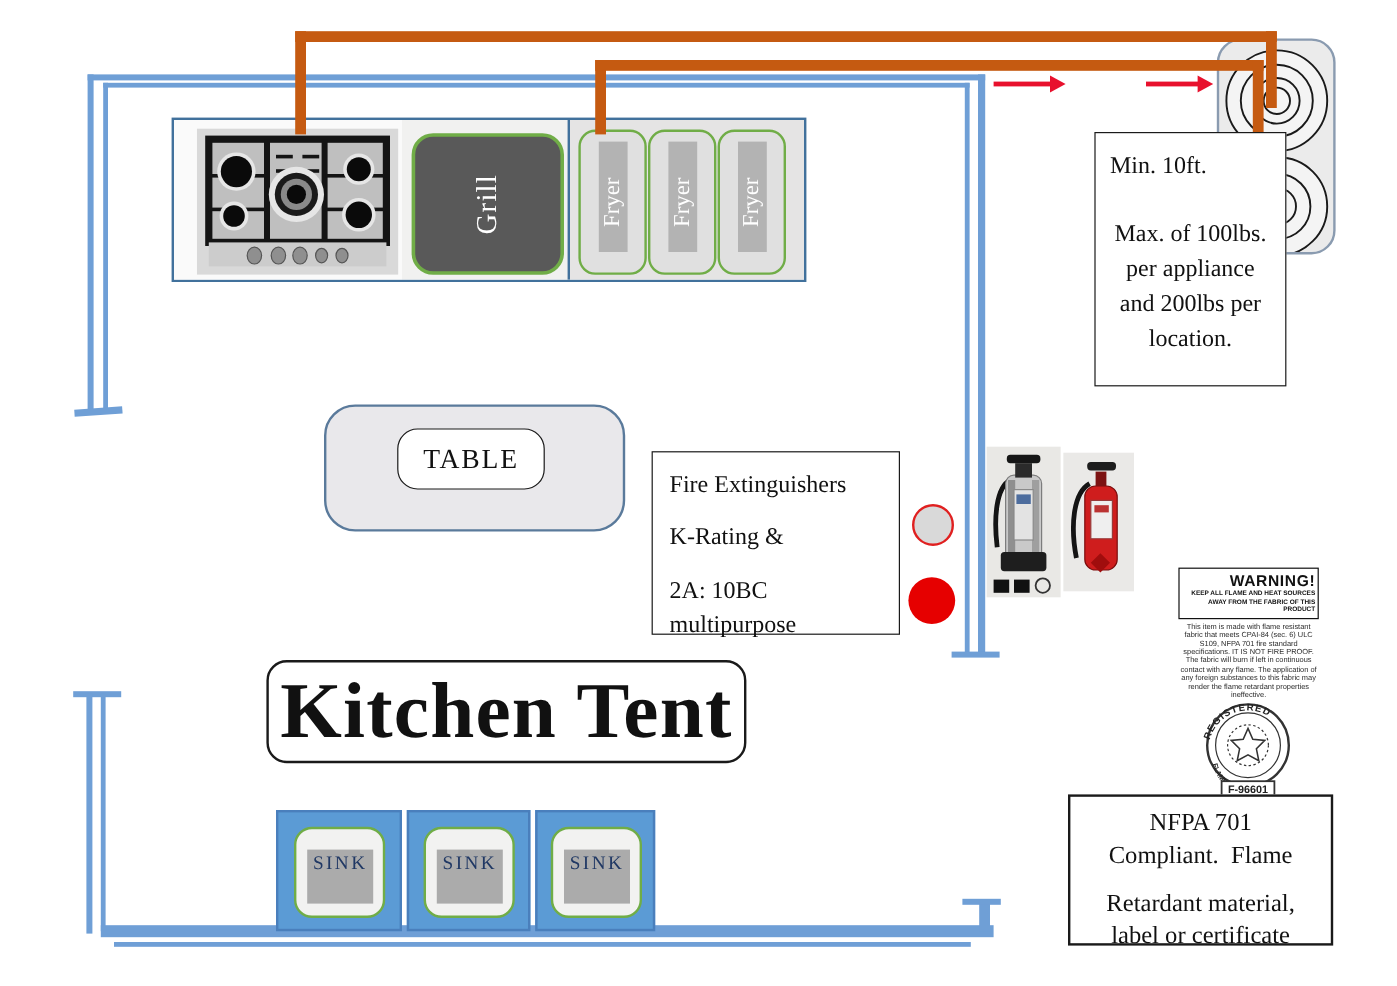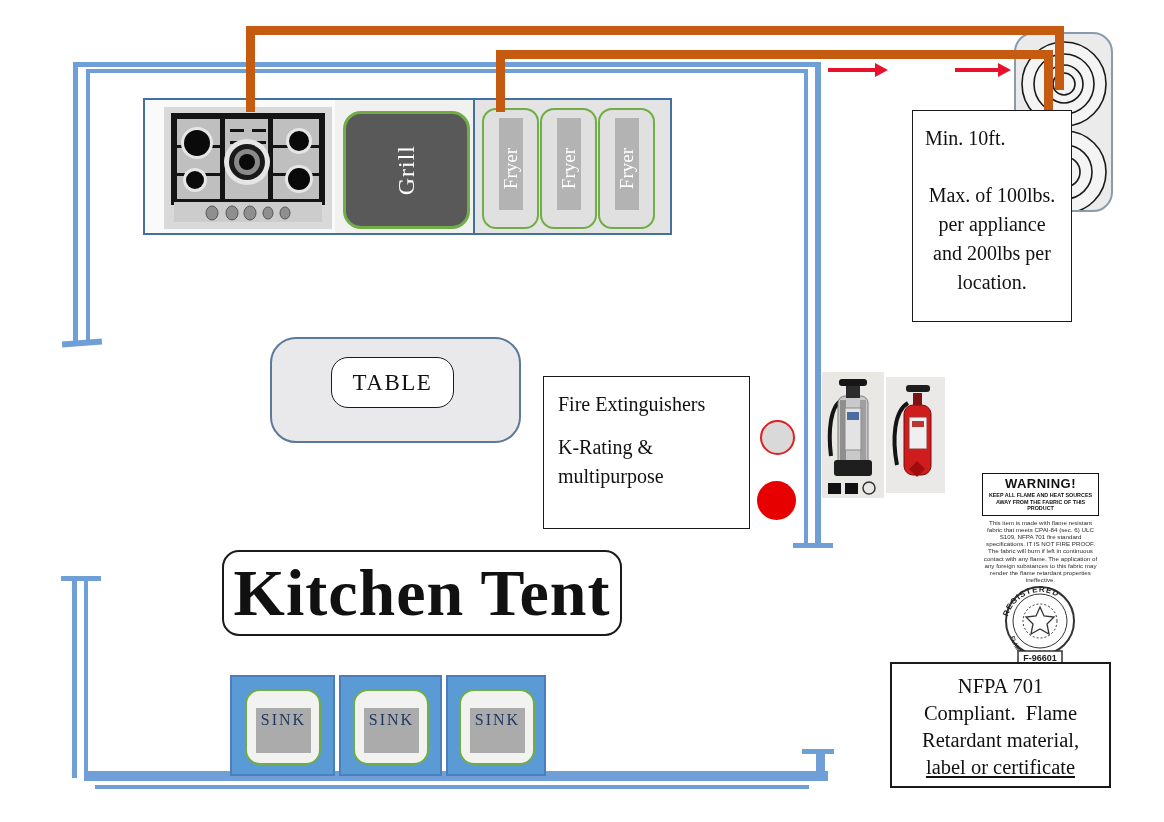--- a/index.html
+++ b/index.html
@@ -121,20 +121,21 @@
 
   <div class="abs" style="left:270px;top:337px;width:251px;height:106px;background:#e9e8eb;border:2.5px solid #5a7a9b;border-radius:26px;box-sizing:border-box;">
     <div class="flexc" style="position:absolute;left:59px;top:18px;width:123px;height:51px;background:#ffffff;border:1.5px solid #1a1a1a;box-sizing:border-box;">
       <span style="font-size:23px;letter-spacing:1.5px;">TABLE</span>
     </div>
   </div>
 
   <div class="notebox" style="left:543px;top:376px;width:207px;height:153px;padding:13px 14px;border-width:1.6px;">
     <div class="serif20">Fire Extinguishers</div>
     <div class="serif20" style="margin-top:14px;">K-Rating &amp;</div>
+    <div class="serif20" style="margin-top:16px;">2A: 10BC</div>
     <div class="serif20">multipurpose</div>
   </div>
 
   <div class="abs" style="left:760px;top:420px;width:35px;height:35px;border-radius:50%;background:#d9d9d9;border:2px solid #e02020;box-sizing:border-box;"></div>
   <div class="abs" style="left:757px;top:481px;width:39px;height:39px;border-radius:50%;background:#e60000;"></div>
 
   <svg class="abs" style="left:822px;top:372px;" width="62" height="126" viewBox="0 0 62 126">
     <rect x="0" y="0" width="62" height="126" fill="#e9e8e5"></rect>
     <path d="M20 28 C8 34 6 60 9 84" stroke="#141414" stroke-width="4" fill="none"></path>
     <rect x="16" y="24" width="30" height="78" rx="7" fill="#c9c9c9" stroke="#7d7d7d"></rect>
@@ -154,21 +155,21 @@
     <path d="M22 26 C8 34 6 62 11 88" stroke="#141414" stroke-width="4" fill="none"></path>
     <rect x="18" y="28" width="27" height="70" rx="9" fill="#cf1d1d" stroke="#7c0d0d"></rect>
     <rect x="23" y="40" width="18" height="32" fill="#efefef" stroke="#9a3a3a"></rect>
     <rect x="26" y="44" width="12" height="6" fill="#b33"></rect>
     <rect x="27" y="16" width="9" height="12" fill="#7c1212"></rect>
     <rect x="20" y="8" width="24" height="7" rx="3" fill="#1d1d1d"></rect>
     <path d="M31 84 l8 8 -8 8 -8 -8 z" fill="#a00d0d"></path>
   </svg>
 
   <div class="abs" style="left:975px;top:467px;width:129px;height:175px;background:#fff;font-family:'Liberation Sans',sans-serif;">
-    <div style="margin:6px 5px 0 7px;border:1.6px solid #111;padding:2px 2px 3px;text-align:center;">
+    <div style="margin:6px 5px 0 7px;border:1.6px solid #111;padding:2px 2px 3px;text-align:right;">
       <div style="font-size:13px;font-weight:bold;letter-spacing:.5px;">WARNING!</div>
       <div style="font-size:5.4px;font-weight:bold;line-height:6.5px;margin-top:1px;">KEEP ALL FLAME AND HEAT SOURCES AWAY FROM THE FABRIC OF THIS PRODUCT</div>
     </div>
     <div style="margin:3px 4px 0 6px;font-size:6.2px;line-height:7.2px;text-align:center;color:#2c2c2c;">This item is made with flame resistant fabric that meets CPAI-84 (sec. 6) ULC S109, NFPA 701 fire standard specifications. IT IS NOT FIRE PROOF. The fabric will burn if left in continuous contact with any flame. The application of any foreign substances to this fabric may render the flame retardant properties ineffective.</div>
     <svg width="110" height="86" viewBox="0 0 110 86" style="margin-left:10px;">
       <defs>
         <path id="arcTop" d="M 22 42 A 33 33 0 0 1 88 42"></path>
         <path id="arcBot" d="M 25 48 A 30 30 0 0 0 85 48"></path>
       </defs>
       <circle cx="55" cy="38" r="34" fill="#fff" stroke="#333" stroke-width="2"></circle>
@@ -208,17 +209,17 @@
     <div style="position:absolute;left:11px;top:12px;width:76px;height:76px;background:#f2f2f1;border:2.5px solid #70ad47;border-radius:15px;box-sizing:border-box;">
       <div style="position:absolute;left:9px;top:17px;width:55px;height:45px;background:#ababab;text-align:center;">
         <span style="font-size:16px;letter-spacing:2px;color:#203864;line-height:24px;">SINK</span>
       </div>
     </div>
   </div>
 
   <div class="notebox" style="left:890px;top:662px;width:221px;height:126px;padding:9px 6px;text-align:center;">
     <div style="font-size:20.5px;line-height:27px;">NFPA 701</div>
     <div class="prewrap" style="font-size:20.5px;line-height:27px;">Compliant.  Flame</div>
-    <div style="font-size:20.5px;line-height:27px;">Retardant material,</div>
-    <div style="font-size:20.5px;line-height:27px;text-decoration:underline;">label or certificate</div>
+    <div style="font-size:20.5px;line-height:27px;margin-top:13px;">Retardant material,</div>
+    <div style="font-size:20.5px;line-height:27px;">label or certificate</div>
   </div>
 
 </div>
 
 </body></html>

